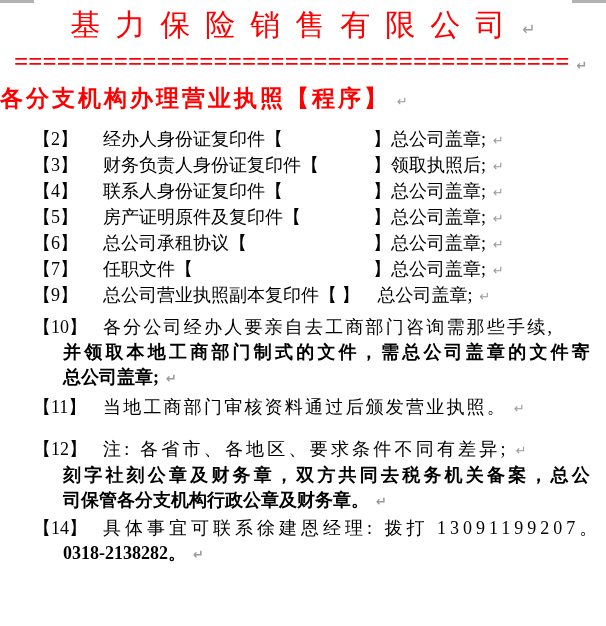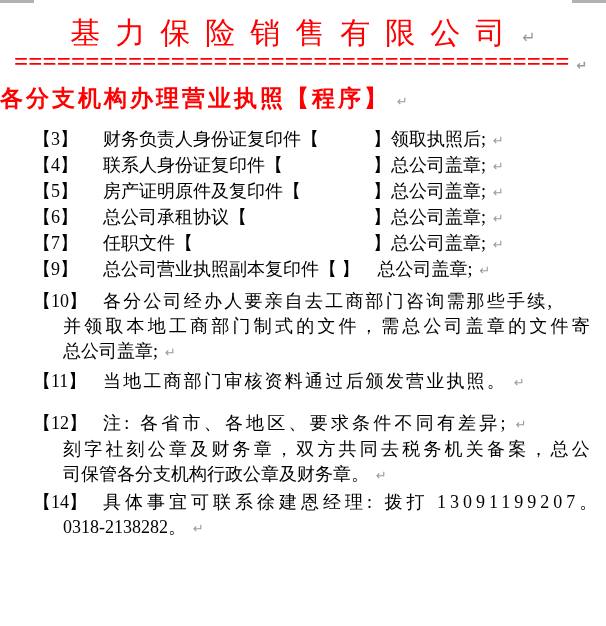--- a/index.html
+++ b/index.html
@@ -7,35 +7,35 @@
     width:606px;height:626px;background:#ffffff;position:relative;overflow:hidden;
     font-family:"Liberation Serif","DejaVu Serif",serif;
     color:#000;
   }
   .page{position:absolute;inset:0;background:#fff;}
   .boundary-mark{position:absolute;top:0;height:3px;width:34px;background:#b2b2b2;}
   .boundary-mark.left{left:0;}
   .boundary-mark.right{right:0;}
 
   .company{
-    position:absolute;top:14px;left:0;width:100%;text-align:center;
+    position:absolute;top:6px;left:0;width:100%;text-align:center;
     color:#ff0000;font-size:30px;line-height:38px;letter-spacing:15px;white-space:nowrap;
   }
   .divider{
     position:absolute;top:50px;left:14px;width:586px;height:24px;
     color:#ff0000;font-size:25px;line-height:24px;font-weight:bold;white-space:nowrap;overflow:hidden;
   }
   .doc-title{
     position:absolute;top:84px;left:0;width:100%;text-align:left;
     color:#ff0000;font-size:23px;line-height:30px;font-weight:bold;letter-spacing:3px;white-space:nowrap;
   }
   .list{position:absolute;top:127px;left:0;width:606px;font-size:18px;}
   .row{line-height:25px;padding-left:33px;white-space:nowrap;}
   .row .num{display:inline-block;width:70px;}
-  .row.cont{padding-left:63px;}
+  .row.cont{padding-left:63px;font-weight:bold;}
   .mt2{margin-top:2px;}.mt3{margin-top:16px;}.mt4{margin-top:4px;}.mt6{margin-top:6px;}
   .js2{letter-spacing:2.2px;}
   .js3{letter-spacing:3.2px;}
   .js4{letter-spacing:4px;}
   .pilcrow{
     color:#9a9a9a;font-size:13px;margin-left:7px;letter-spacing:0;
     font-family:"DejaVu Sans","Liberation Sans",sans-serif;
   }
   .company .pilcrow{font-size:16px;margin-left:2px;}
   .doc-title .pilcrow{font-weight:normal;}
@@ -48,20 +48,21 @@
   <div class="boundary-mark left"></div>
   <div class="boundary-mark right"></div>
 
   <div class="company"><span>基力保险销售有限公司</span><span class="pilcrow">↵</span></div>
 
   <div class="divider"><span>=======================================</span><span class="pilcrow">↵</span></div>
 
   <div class="doc-title"><span>各分支机构办理营业执照【程序】</span><span class="pilcrow">↵</span></div>
 
   <div class="list">
+    <div class="row"><span class="num">【2】</span><span class="txt">经办人身份证复印件【　　　　　】总公司盖章;</span><span class="pilcrow">↵</span></div>
     <div class="row"><span class="num">【3】</span><span class="txt">财务负责人身份证复印件【　　　】领取执照后;</span><span class="pilcrow">↵</span></div>
     <div class="row"><span class="num">【4】</span><span class="txt">联系人身份证复印件【　　　　　】总公司盖章;</span><span class="pilcrow">↵</span></div>
     <div class="row"><span class="num">【5】</span><span class="txt">房产证明原件及复印件【　　　　】总公司盖章;</span><span class="pilcrow">↵</span></div>
     <div class="row"><span class="num">【6】</span><span class="txt">总公司承租协议【　　　　　　　】总公司盖章;</span><span class="pilcrow">↵</span></div>
     <div class="row"><span class="num">【7】</span><span class="txt">任职文件【　　　　　　　　　　】总公司盖章;</span><span class="pilcrow">↵</span></div>
     <div class="row"><span class="num">【9】</span><span class="txt">总公司营业执照副本复印件【 】　总公司盖章;</span><span class="pilcrow">↵</span></div>
 
     <div class="row mt6"><span class="num">【10】</span><span class="txt js2">各分公司经办人要亲自去工商部门咨询需那些手续,</span></div>
     <div class="row cont"><span class="txt js3">并领取本地工商部门制式的文件，需总公司盖章的文件寄</span></div>
     <div class="row cont"><span class="txt">总公司盖章;</span><span class="pilcrow">↵</span></div>

